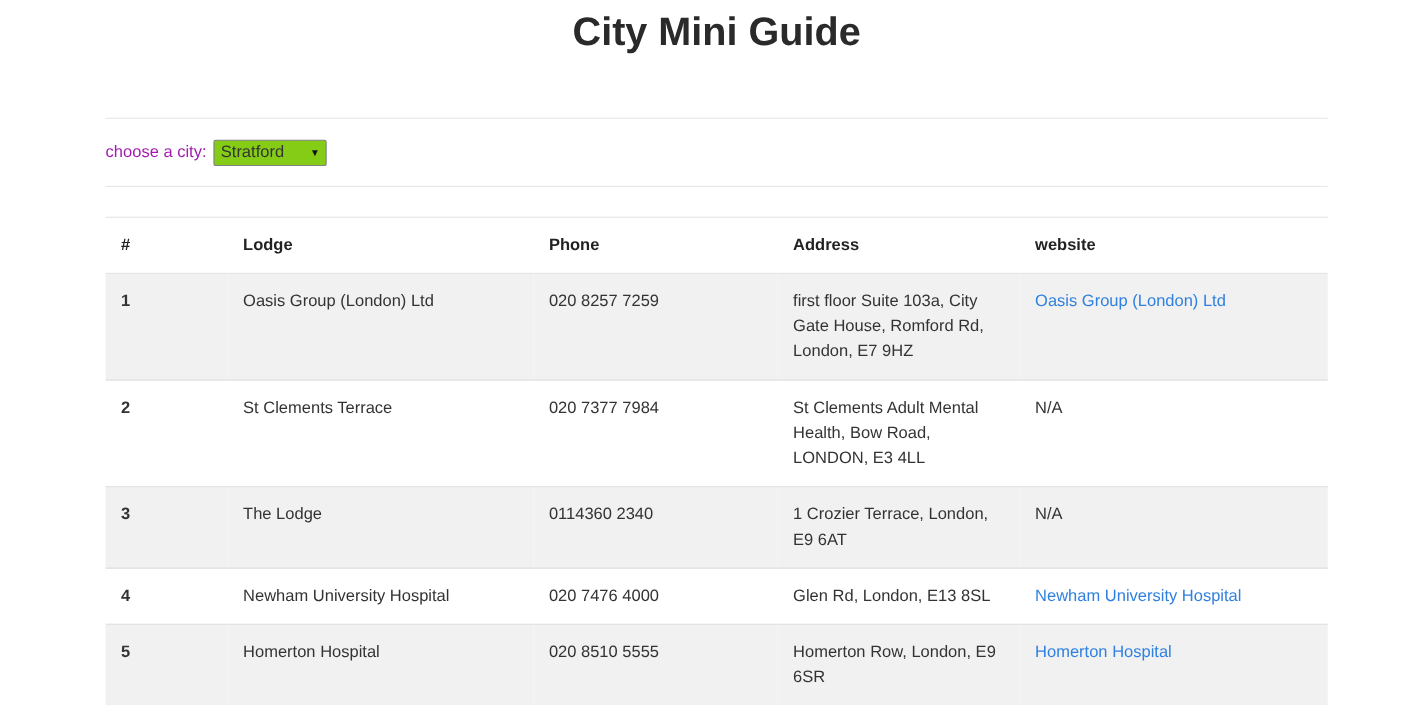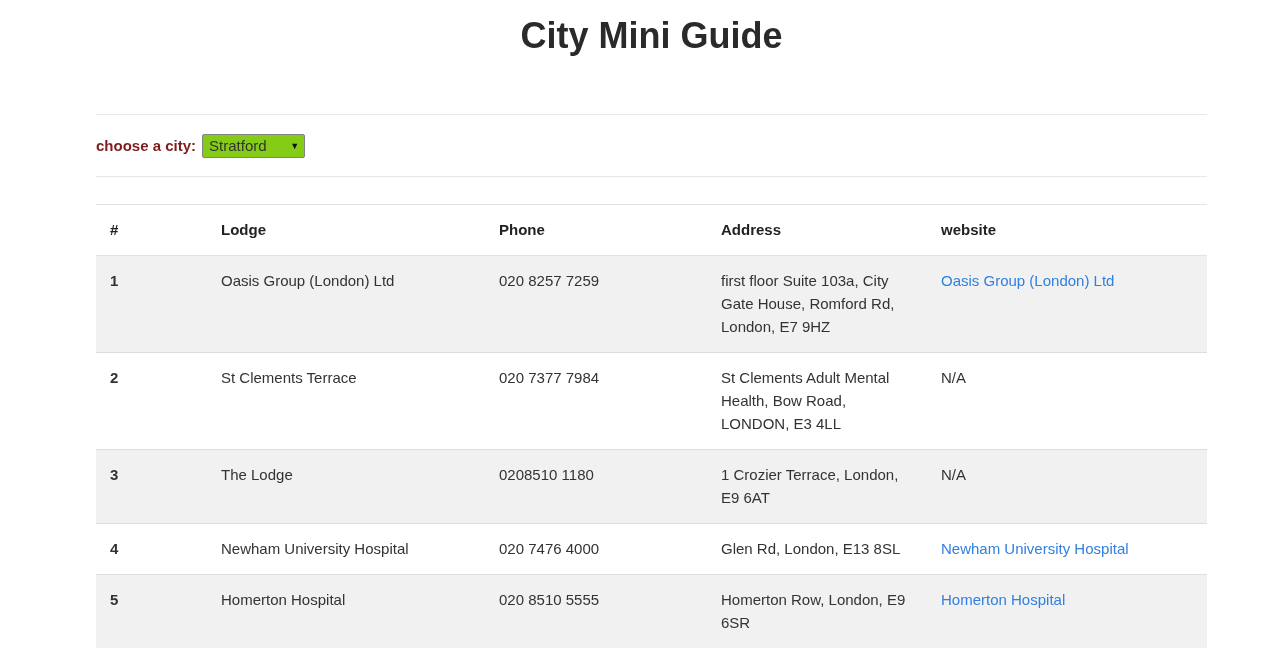--- a/index.html
+++ b/index.html
@@ -11,42 +11,42 @@
     font-family: "Liberation Sans", sans-serif;
     font-size: 15px;
     color: #333;
   }
   .container {
     margin-left: 96px;
     width: 1111px;
   }
   h1.page-title {
     margin: 0;
-    padding-top: 13px;
+    padding-top: 6px;
     text-align: center;
     font-size: 36px;
     line-height: 46px;
     font-weight: 700;
     color: #2a2a2a;
   }
   .hr {
     border: none;
     border-top: 1px solid #e7e7e7;
     margin: 0;
     height: 0;
   }
   .hr-top { margin-top: 55px; }
 
   
   .city-row {
     height: 61px;
     display: flex;
     align-items: center;
   }
-  .city-label { color: #7f1d1d; font-weight: bold; }
+  .city-label { color: #a21caf; }
   .select-box {
     display: inline-flex;
     align-items: center;
     justify-content: space-between;
     margin-left: 6px;
     width: 103px;
     height: 24px;
     padding: 0 5px 0 6px;
     background: #84cc16;
     border: 1px solid #828282;
@@ -177,21 +177,21 @@
     <td>St Clements Terrace</td>
     <td>020 7377 7984</td>
     <td>St Clements Adult Mental Health, Bow Road, LONDON, E3 4LL</td>
     <td>
       <span>N/A</span>
     </td>
   </tr>
           <tr>
     <td class="num-cell">3</td>
     <td>The Lodge</td>
-    <td>0208510 1180</td>
+    <td>0114360 2340</td>
     <td>1 Crozier Terrace, London, E9 6AT</td>
     <td>
       <span>N/A</span>
     </td>
   </tr>
           <tr>
     <td class="num-cell">4</td>
     <td>Newham University Hospital</td>
     <td>020 7476 4000</td>
     <td>Glen Rd, London, E13 8SL</td>

